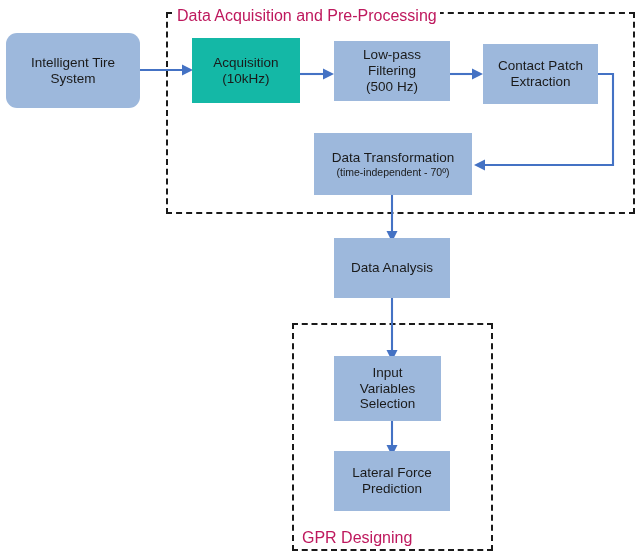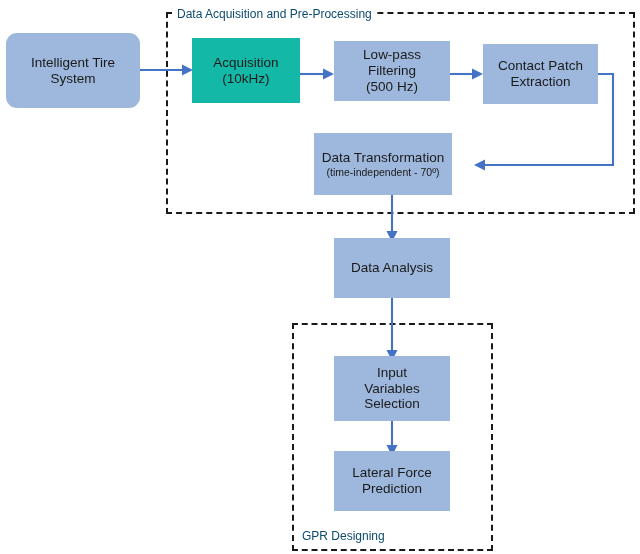--- a/index.html
+++ b/index.html
@@ -39,22 +39,22 @@
     border-radius: 11px;
   }
   .group {
     position: absolute;
     box-sizing: border-box;
     border: 2px dashed #1a1a1a;
     background: transparent;
   }
   .group-label {
     position: absolute;
-    font-size: 12px;
-    color: #0c4a6e;
+    font-size: 16px;
+    color: #be185d;
     white-space: nowrap;
     background: #ffffff;
     padding: 0 3px;
   }
   .conn {
     position: absolute;
     overflow: visible;
     pointer-events: none;
   }
   .conn line, .conn polyline, .conn path {
@@ -126,30 +126,30 @@
     <span class="t-main">Low-pass</span>
     <span class="t-main">Filtering</span>
     <span class="t-main">(500 Hz)</span>
   </div>
 
   <div class="node" style="left: 483px; top: 44px; width: 115px; height: 60px; background: rgb(157, 184, 220);">
     <span class="t-main">Contact Patch</span>
     <span class="t-main">Extraction</span>
   </div>
 
-  <div class="node" style="left: 314px; top: 133px; width: 138px; height: 62px; background: rgb(157, 184, 220);">
+  <div class="node" style="left: 314px; top: 133px; width: 158px; height: 62px; background: rgb(157, 184, 220);">
     <span class="t-main">Data Transformation</span>
     <span class="t-sub">(time-independent - 70º)</span>
   </div>
 
   <div class="node" style="left: 334px; top: 238px; width: 116px; height: 60px; background: rgb(157, 184, 220);">
     <span class="t-main">Data Analysis</span>
   </div>
 
-  <div class="node" style="left: 334px; top: 356px; width: 116px; height: 65px; background: rgb(157, 184, 220);">
+  <div class="node" style="left: 334px; top: 356px; width: 107px; height: 65px; background: rgb(157, 184, 220);">
     <span class="t-main">Input</span>
     <span class="t-main">Variables</span>
     <span class="t-main">Selection</span>
   </div>
 
   <div class="node" style="left: 334px; top: 451px; width: 116px; height: 60px; background: rgb(157, 184, 220);">
     <span class="t-main">Lateral Force</span>
     <span class="t-main">Prediction</span>
   </div>
 

